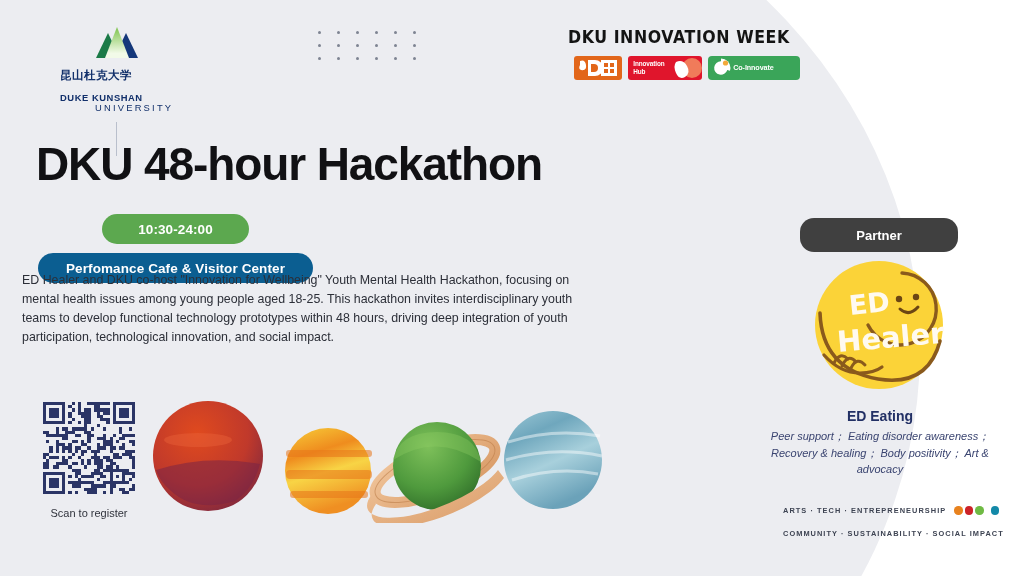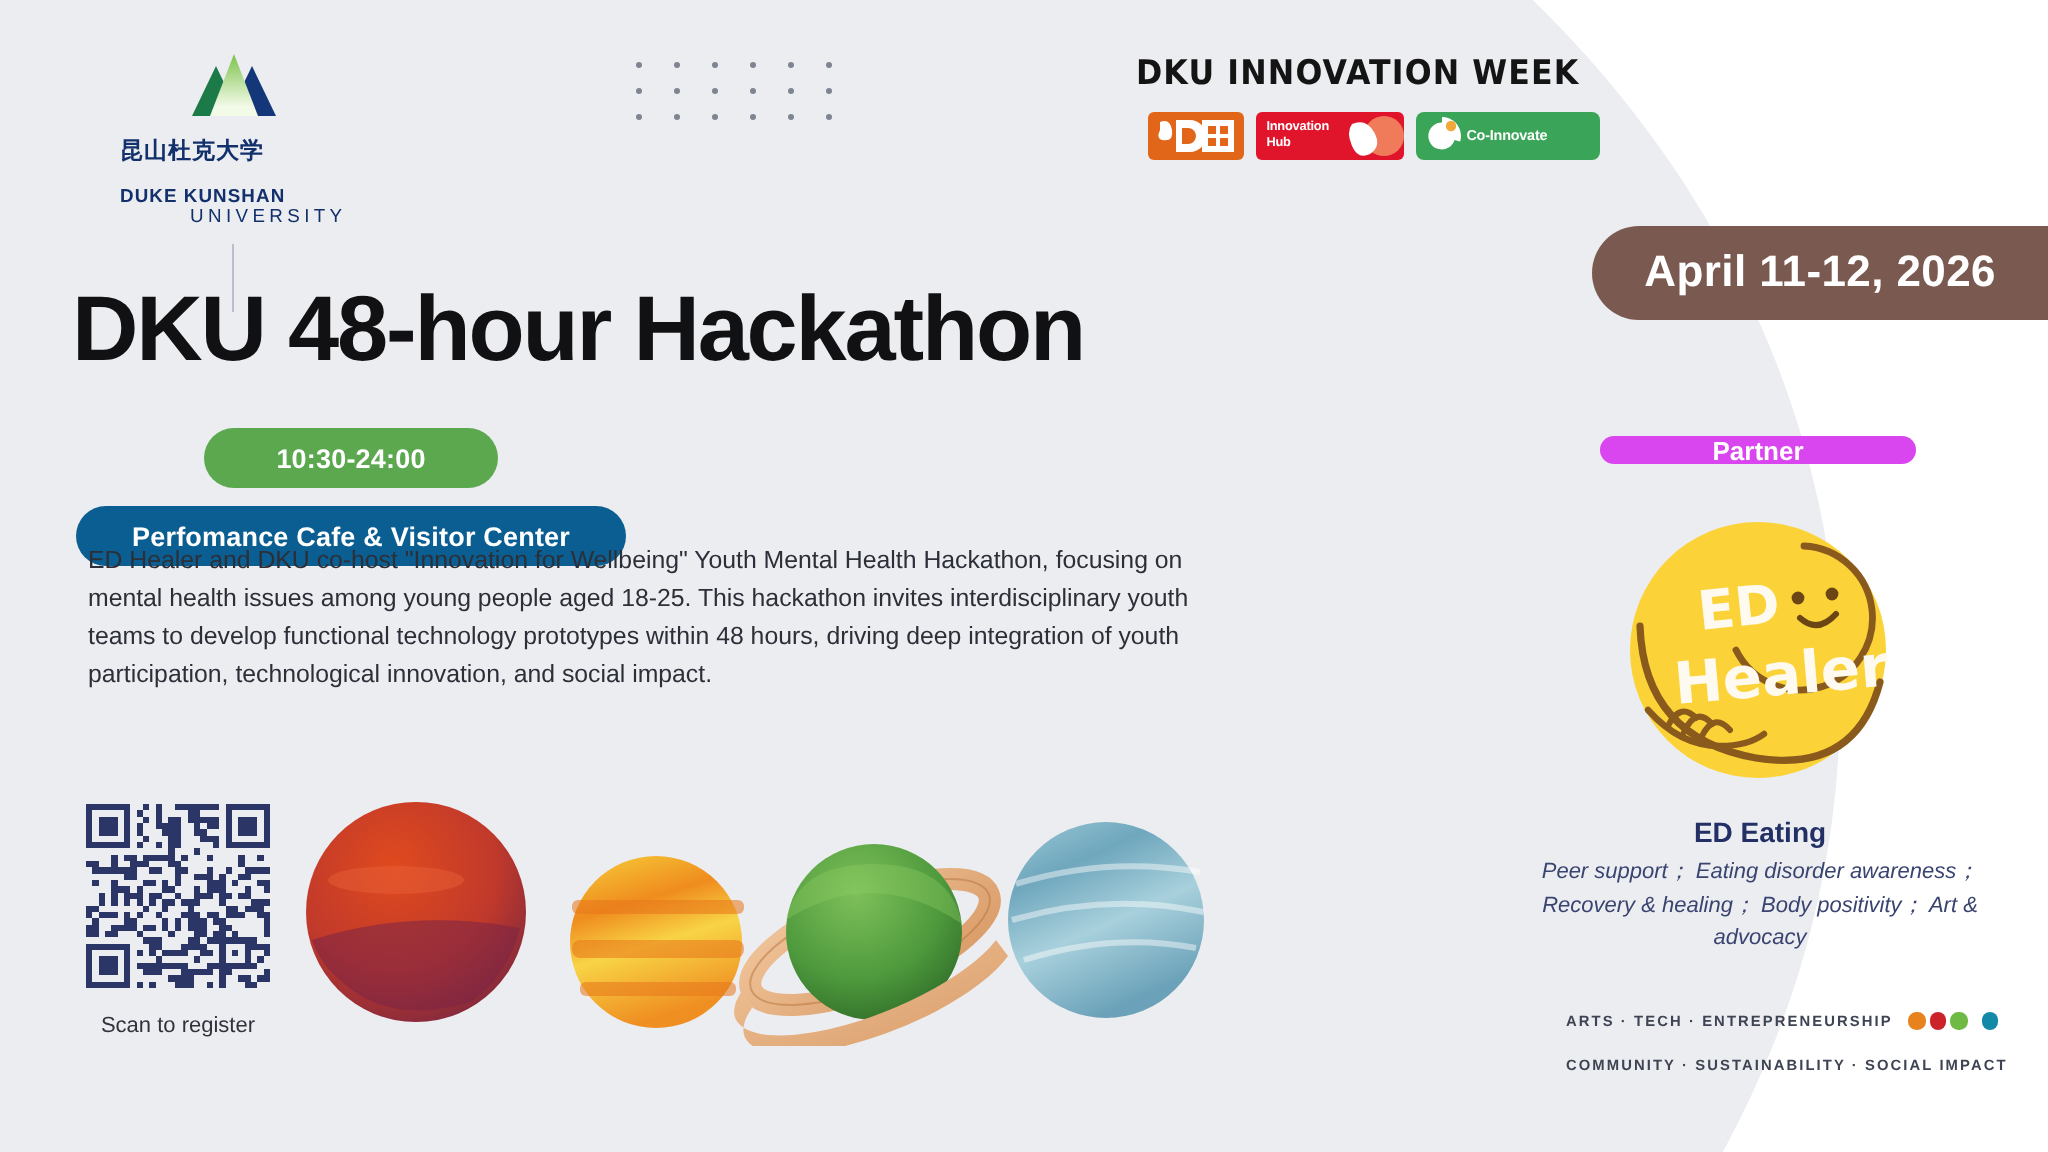--- a/index.html
+++ b/index.html
@@ -115,37 +115,37 @@
     border-radius: 18px; color: #ffffff;
     font-size: 13.5px; font-weight: 700; letter-spacing: .1px;
     display: flex; align-items: center; justify-content: center;
     height: 30px; white-space: nowrap;
   }
   .pill-time { background: #5ca84f; padding: 0 36px; }
   .pill-place { background: #0b5e91; padding: 0 28px; }
 
   
   .desc {
-    left: 44px; top: 271px; width: 585px;
+    left: 22px; top: 271px; width: 585px;
     font-size: 12.4px; line-height: 19px; color: #2c2f38;
   }
 
   
   .qr-block { left: 43px; top: 402px; width: 92px; text-align: center; }
   .qr-canvas { width: 92px; height: 92px; display: block; }
   .qr-caption { margin-top: 13px; font-size: 11px; color: #30333c; }
 
   
   .planets { left: 150px; top: 398px; width: 470px; height: 125px; }
   .planets svg { display: block; }
 
   
   .partner-badge {
-    left: 800px; top: 218px; width: 158px; height: 14px;
-    background: #d946ef; border-radius: 14px;
+    left: 800px; top: 218px; width: 158px; height: 34px;
+    background: #404040; border-radius: 14px;
     color: #ffffff; font-size: 13px; font-weight: 700;
     display: flex; align-items: center; justify-content: center;
   }
   .ed-logo { left: 806px; top: 259px; width: 146px; height: 132px; }
   .ed-name {
     left: 780px; top: 408px; width: 200px; text-align: center;
     font-size: 14px; font-weight: 700; color: #223065;
   }
   .ed-tags {
     left: 766px; top: 428px; width: 228px; text-align: center;
@@ -250,21 +250,20 @@
           <circle cx="12" cy="12" r="9.5" fill="#fff"></circle>
           <path d="M12 3.5 a8.5 8.5 0 1 0 8 11" fill="none" stroke="#3aa559" stroke-width="3.6"></path>
           <circle cx="16.5" cy="7" r="2.6" fill="#f2a93b"></circle>
         </svg>
         <span class="bb-label">Co-Innovate</span>
       </span>
 
     </span>
   </div>
 
-  <div class="layer date-pill">April 11-12, 2026</div>
 
   <h1 class="layer title">DKU 48-hour Hackathon</h1>
 
   <div class="layer meta-row">
     <span class="pill pill-time">10:30-24:00</span>
     <span class="pill pill-place">Perfomance Cafe &amp; Visitor Center</span>
   </div>
 
   <p class="layer desc">ED Healer and DKU co-host "Innovation for Wellbeing" Youth Mental Health Hackathon, focusing on mental health issues among young people aged 18-25. This hackathon invites interdisciplinary youth teams to develop functional technology prototypes within 48 hours, driving deep integration of youth participation, technological innovation, and social impact.</p>
 

